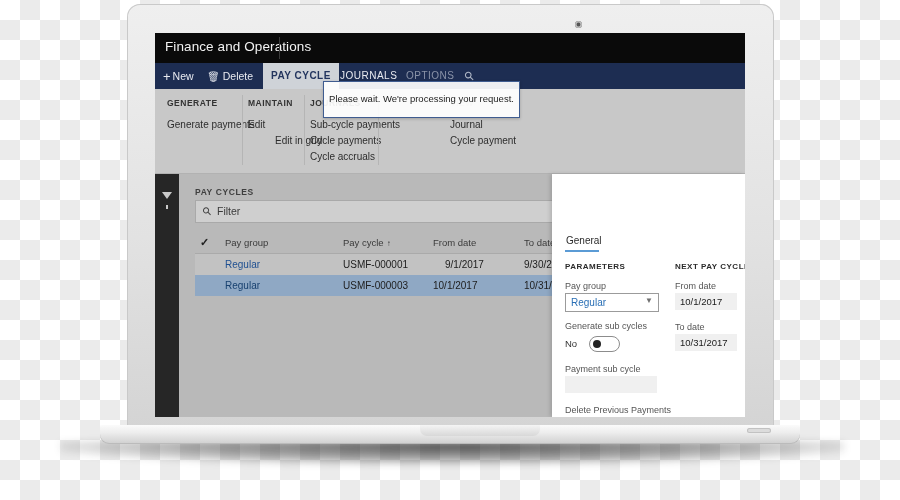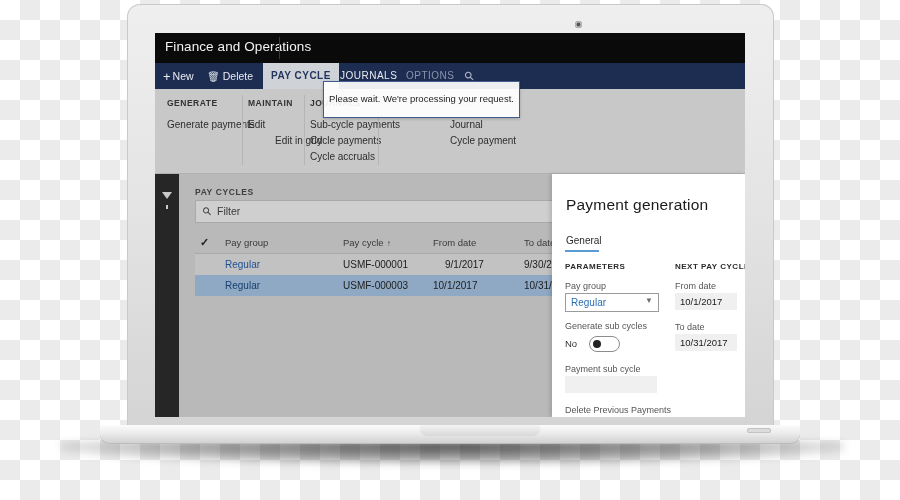--- a/index.html
+++ b/index.html
@@ -383,21 +383,20 @@
             <div class="tbl-row r2">
               <div class="td link" style="left:30px;">Regular</div>
               <div class="td" style="left:148px;">USMF-000003</div>
               <div class="td" style="left:238px;">10/1/2017</div>
               <div class="td" style="left:329px;">10/31/2017</div>
             </div>
           </div>
         </div>
 
         <div class="rightpanel">
-          <div class="rp-title">Payment generation</div>
           <div class="rp-tab">General</div>
           <div class="rp-tab-underline"></div>
 
           <div class="rp-sect" style="left:13px;">PARAMETERS</div>
           <div class="rp-sect" style="left:123px;">NEXT PAY CYCLE</div>
 
           <div class="fld-label" style="left:13px; top:107px;">Pay group</div>
           <div class="combo" style="top:119px;">
             <span class="val">Regular</span>
             <span class="chev">▼</span>

